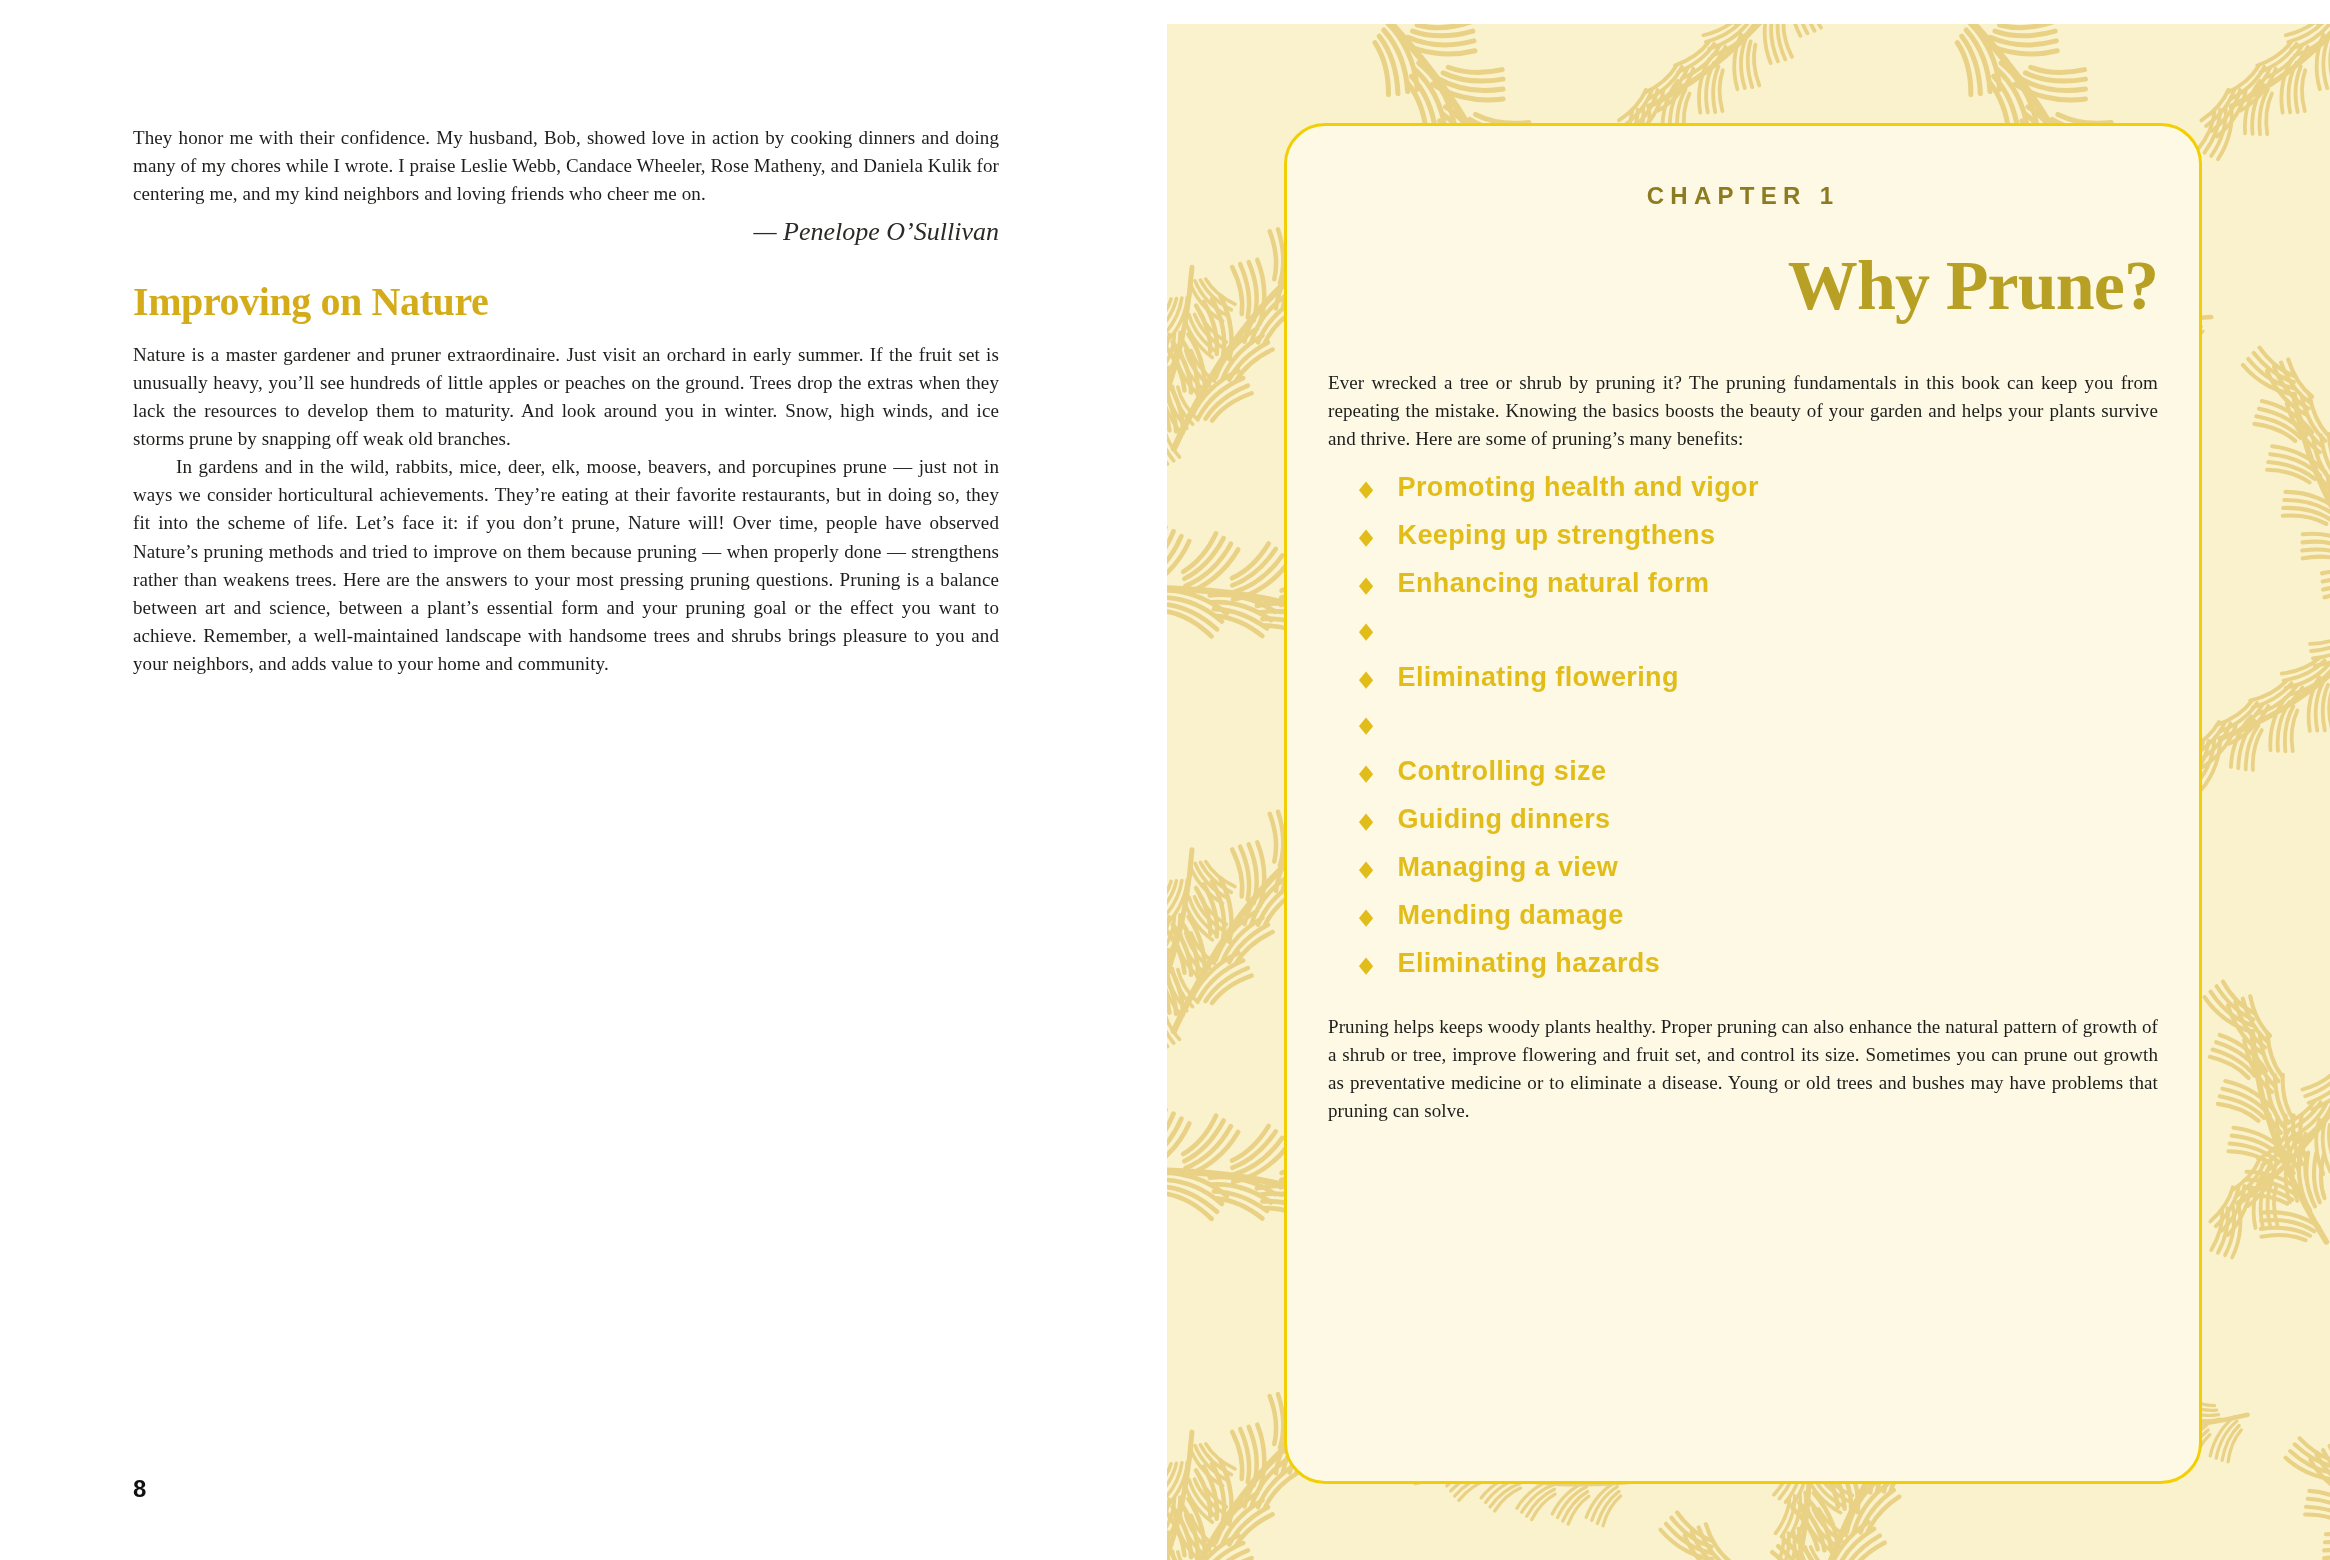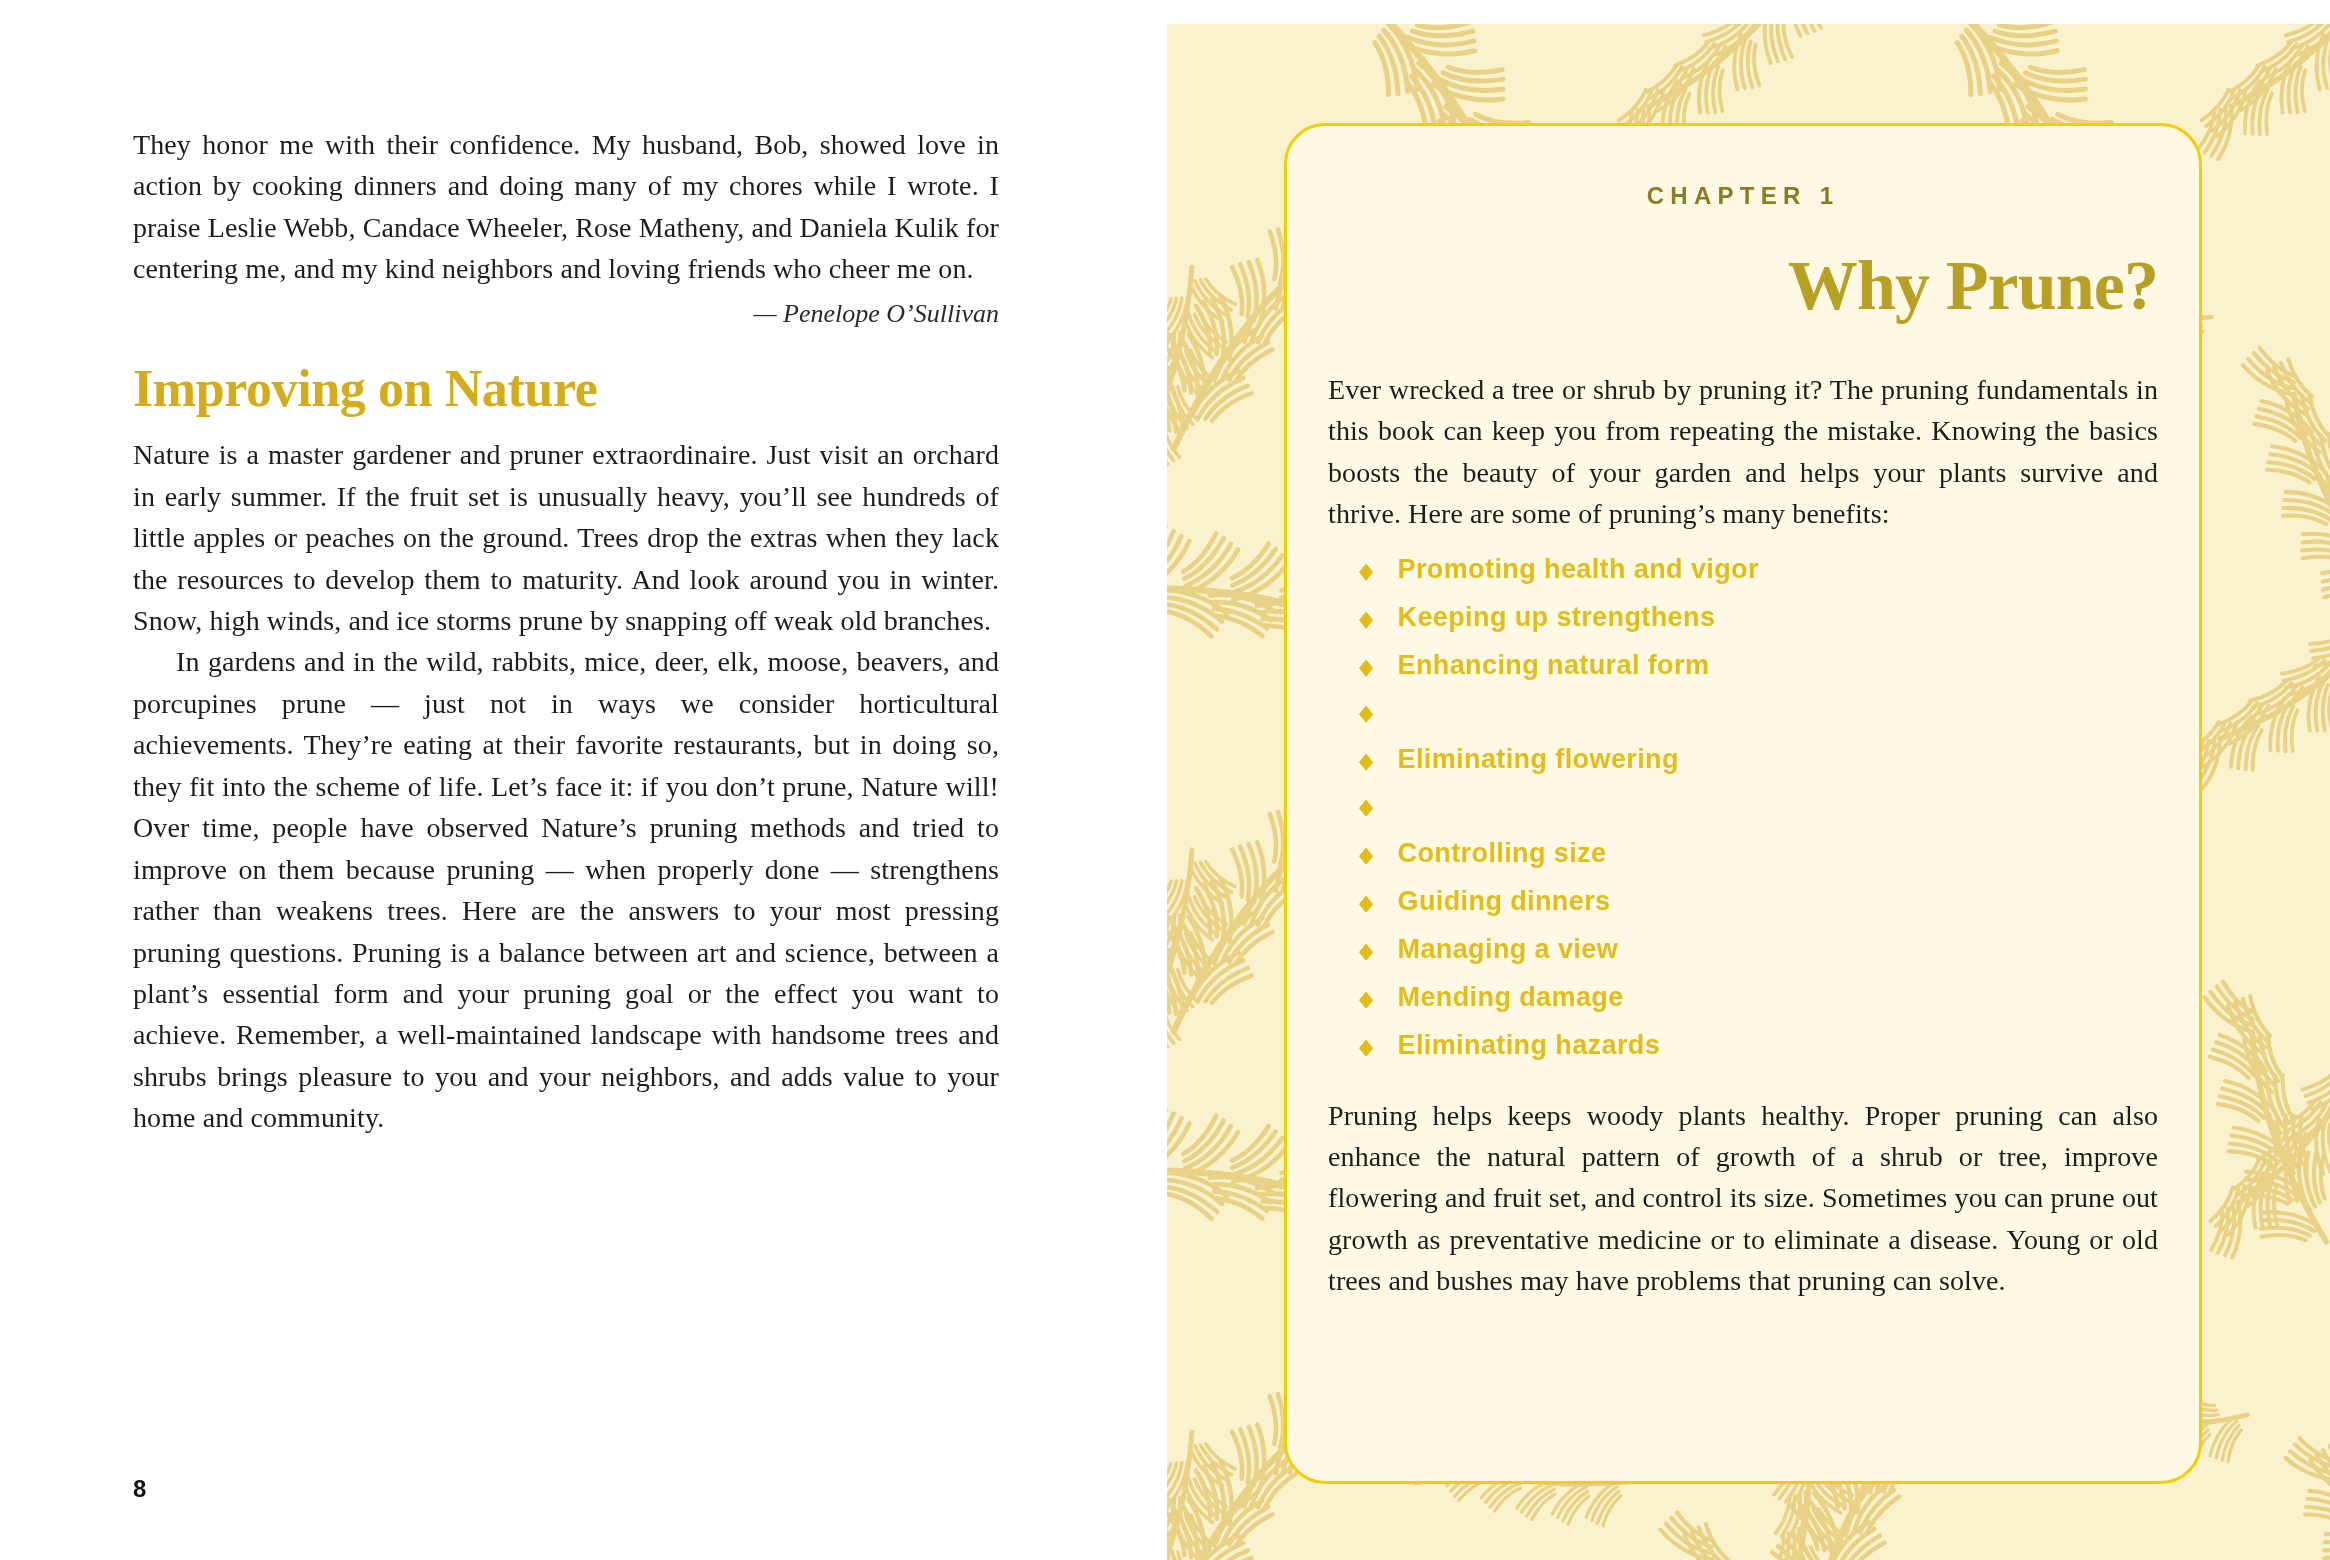--- a/index.html
+++ b/index.html
@@ -15,36 +15,36 @@
   .page-left {
     position: absolute; left: 0; top: 0;
     width: 1167px; height: 1560px;
     background: #ffffff;
   }
   .text-col {
     position: absolute; left: 133px; top: 124px; width: 866px;
   }
   .body {
     margin: 0;
-    font-size: 28px;
+    font-size: 19px;
     line-height: 1.48;
     color: #1d1d1b;
     text-align: justify;
     letter-spacing: 0.1px;
   }
   .attribution {
     margin: 9px 0 0 0;
     font-size: 26px;
     font-style: italic;
     color: #2a2a28;
     text-align: right;
   }
   .section-heading {
     margin: 30.5px 0 16px 0;
-    font-size: 52px;
+    font-size: 40px;
     font-weight: 700;
     color: #d4ac19;
     letter-spacing: -0.4px;
   }
   .indent { text-indent: 43px; }
   .page-number {
     position: absolute; left: 133px; bottom: 57px;
     font-family: "Liberation Sans", "DejaVu Sans", sans-serif;
     font-size: 24px; font-weight: 700; color: #111;
   }

